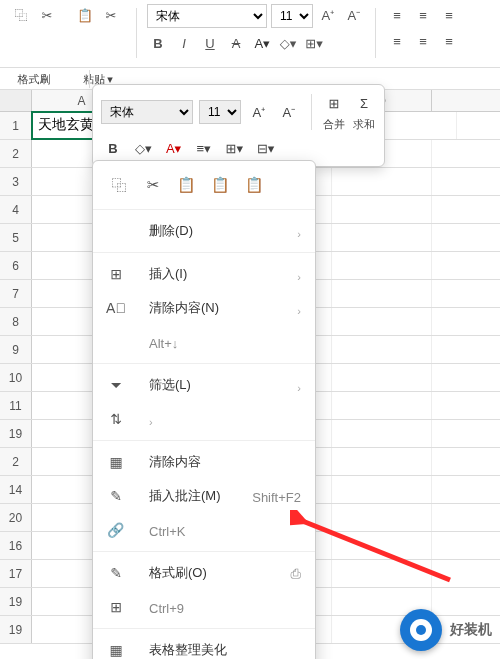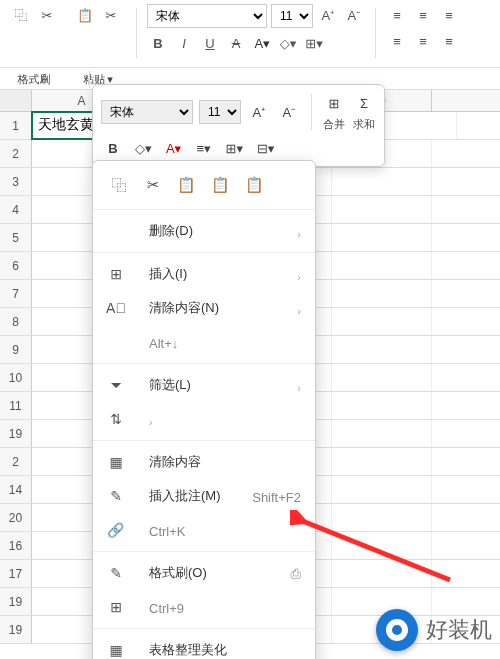--- a/index.html
+++ b/index.html
@@ -56,21 +56,21 @@
 .ctx-divider { height: 1px; background: #eee; margin: 4px 0; }
 
 
 .arrow { position: absolute; left: 290px; top: 510px; z-index: 20; pointer-events: none; }
 
 
 .watermark { position: absolute; right: 8px; bottom: 8px; display: flex; align-items: center; gap: 8px; z-index: 30; }
 .wm-icon { width: 42px; height: 42px; border-radius: 50%; background: #1976d2; display: flex; align-items: center; justify-content: center; box-shadow: 0 2px 6px rgba(0,0,0,0.3); }
 .wm-eye { width: 22px; height: 22px; border-radius: 50%; background: #fff; display: flex; align-items: center; justify-content: center; }
 .wm-pupil { width: 10px; height: 10px; border-radius: 50%; background: #1976d2; }
-.wm-text { font-size: 22px; color: #666; font-weight: 400; }
+.wm-text { font-size: 14px; color: #666; font-weight: 700; }
 </style>
 </head>
 <body>
 
 <div class="ribbon">
   <div class="ribbon-group">
     <div class="ribbon-icons">
       <span class="ribbon-icon">⿻</span>
       <span class="ribbon-icon">✂</span>
     </div>

